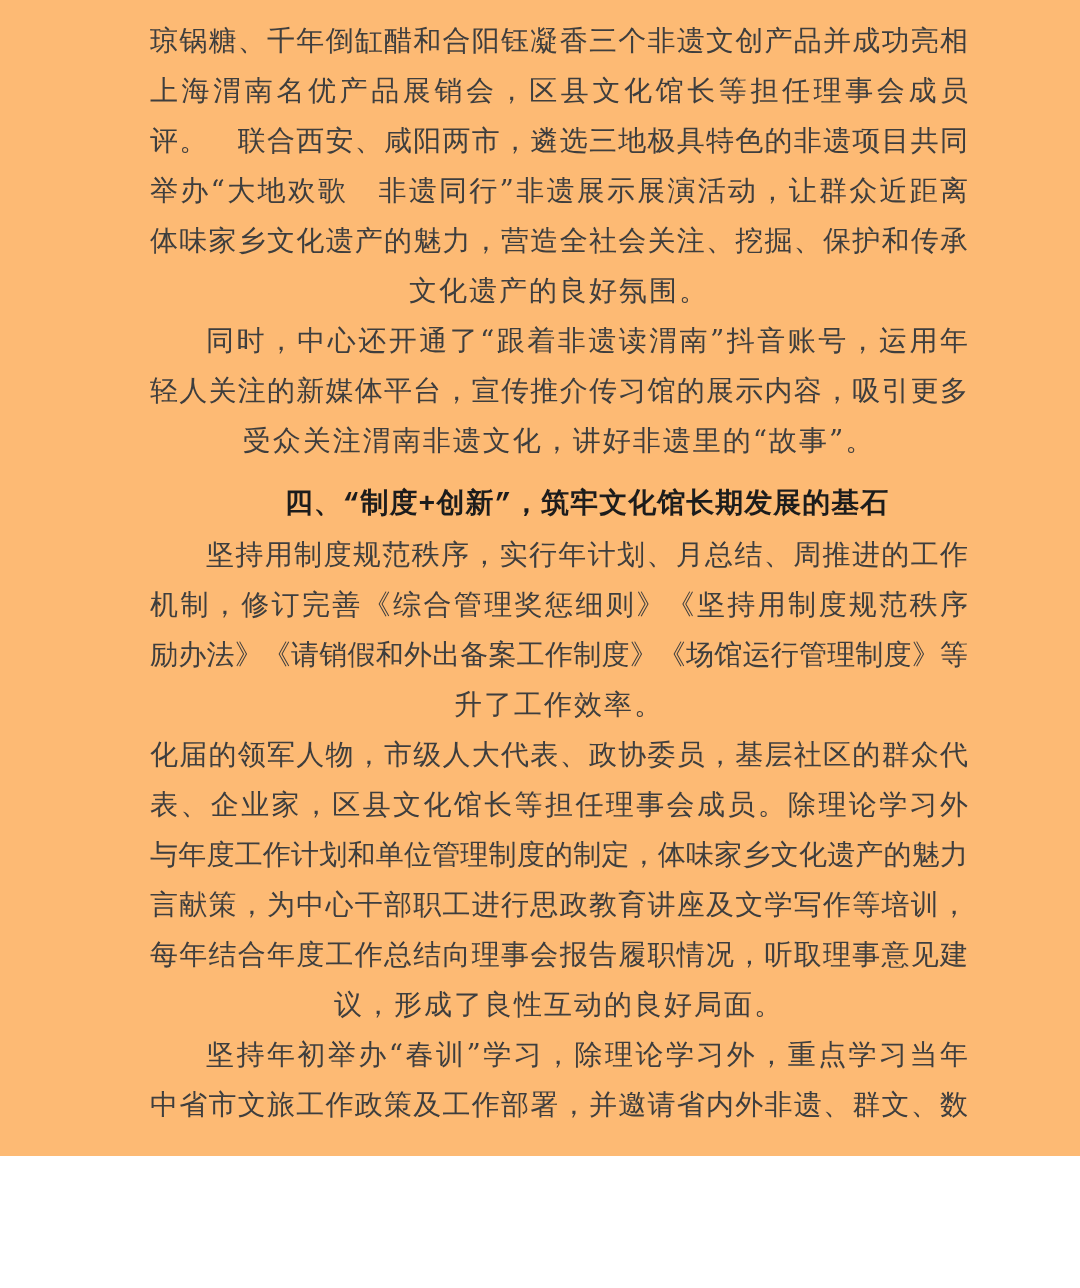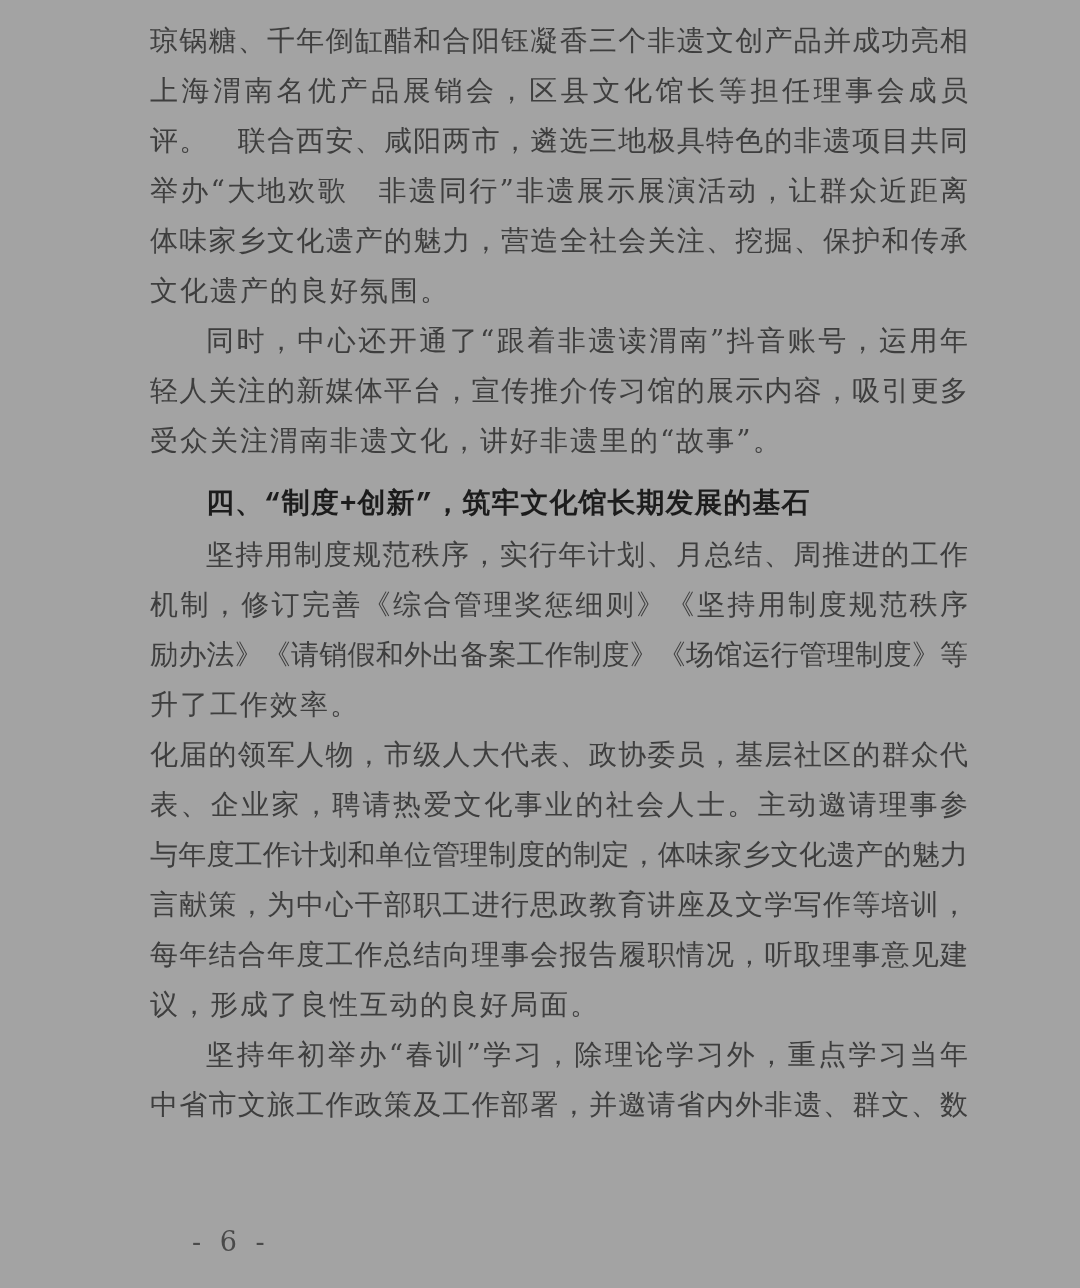--- a/index.html
+++ b/index.html
@@ -3,22 +3,22 @@
 <meta charset="utf-8">
 <style>
   html, body {
     margin: 0;
     padding: 0;
     background: #ffffff;
   }
   .page {
     position: relative;
     width: 1080px;
-    height: 1288px;
-    background: #a3a3a3;
+    height: 1156px;
+    background: #fdba74;
     overflow: hidden;
     font-family: "DejaVu Serif", "Liberation Serif", serif;
     color: #3e3e3e;
   }
   .text-block {
     position: absolute;
     left: 150px;
     top: 16px;
     width: 818px;
   }
@@ -31,21 +31,21 @@
   }
   .just {
     text-align: justify;
     text-align-last: justify;
     letter-spacing: 0;
   }
   .ind {
     text-indent: 2em;
   }
   .plain {
-    text-align: left;
+    text-align: center;
     letter-spacing: 2px;
   }
   .head {
     font-family: Liberation Mono, monospace;
     font-weight: 700;
     color: #1c1c1c;
     letter-spacing: 1px;
     margin-top: 14px;
   }
   .footer {
@@ -71,21 +71,21 @@
     <div class="line plain">文化遗产的良好氛围。</div>
     <div class="line just ind">同时，中心还开通了“跟着非遗读渭南”抖音账号，运用年</div>
     <div class="line just">轻人关注的新媒体平台，宣传推介传习馆的展示内容，吸引更多</div>
     <div class="line plain">受众关注渭南非遗文化，讲好非遗里的“故事”。</div>
     <div class="line plain ind head">四、“制度+创新”，筑牢文化馆长期发展的基石</div>
     <div class="line just ind">坚持用制度规范秩序，实行年计划、月总结、周推进的工作</div>
     <div class="line just">机制，修订完善《综合管理奖惩细则》《坚持用制度规范秩序</div>
     <div class="line just">励办法》《请销假和外出备案工作制度》《场馆运行管理制度》等</div>
     <div class="line plain">升了工作效率。</div>
     <div class="line just">化届的领军人物，市级人大代表、政协委员，基层社区的群众代</div>
-    <div class="line just">表、企业家，聘请热爱文化事业的社会人士。主动邀请理事参</div>
+    <div class="line just">表、企业家，区县文化馆长等担任理事会成员。除理论学习外</div>
     <div class="line just">与年度工作计划和单位管理制度的制定，体味家乡文化遗产的魅力</div>
     <div class="line just">言献策，为中心干部职工进行思政教育讲座及文学写作等培训，</div>
     <div class="line just">每年结合年度工作总结向理事会报告履职情况，听取理事意见建</div>
     <div class="line plain">议，形成了良性互动的良好局面。</div>
     <div class="line just ind">坚持年初举办“春训”学习，除理论学习外，重点学习当年</div>
     <div class="line just">中省市文旅工作政策及工作部署，并邀请省内外非遗、群文、数</div>
   </div>
   <div class="footer">- 6 -</div>
 </div>
 

